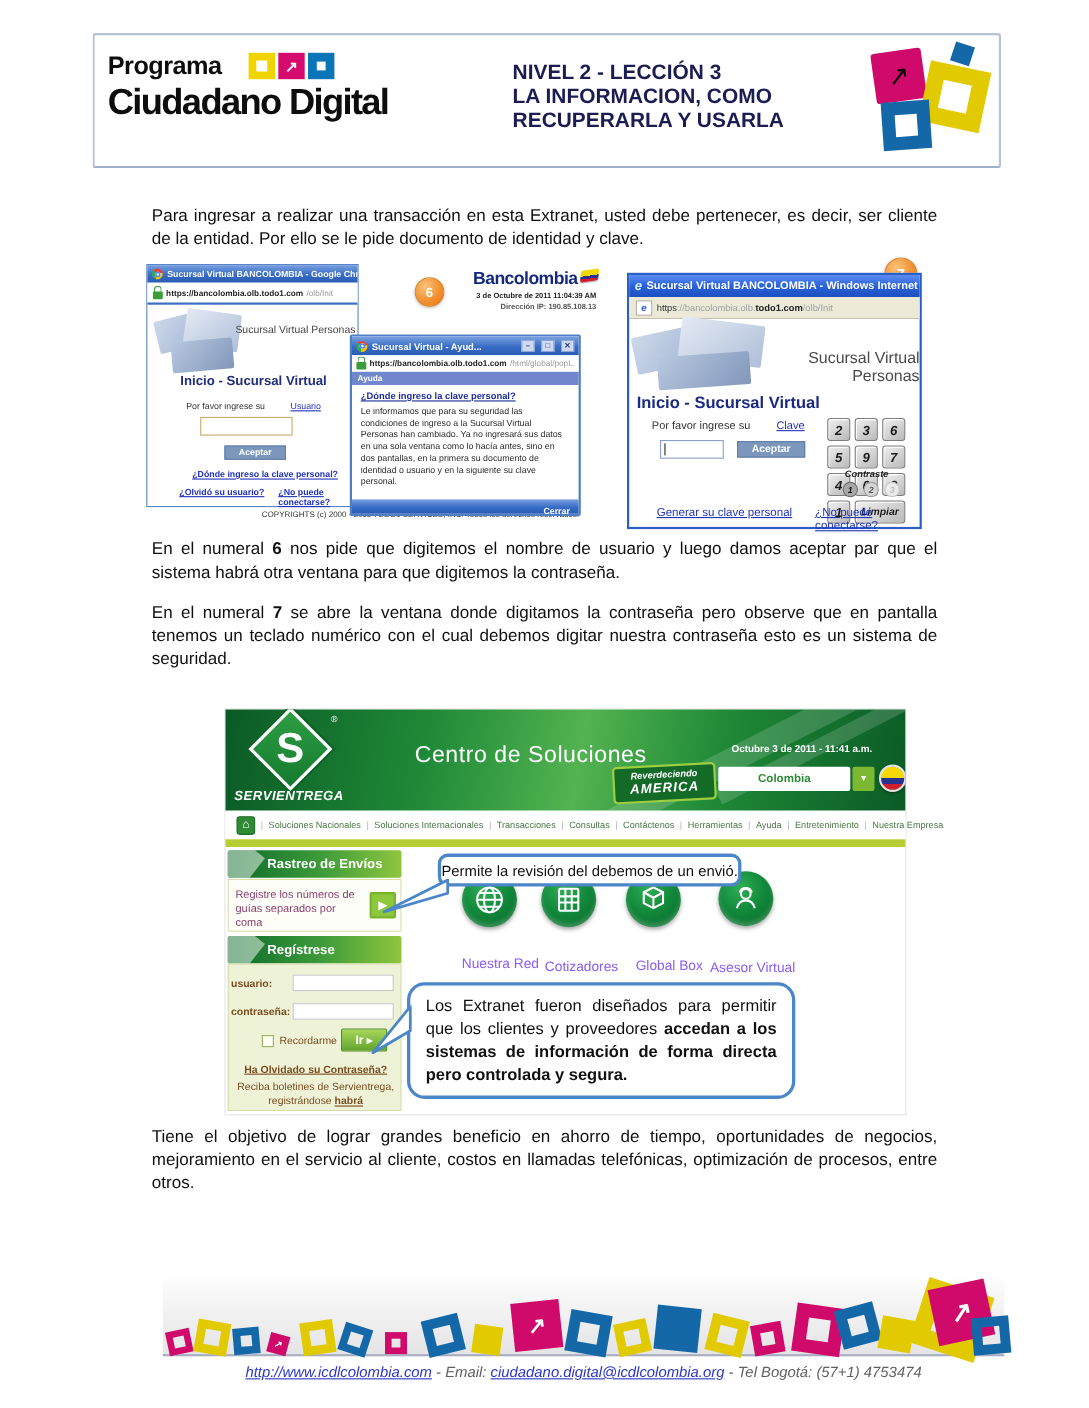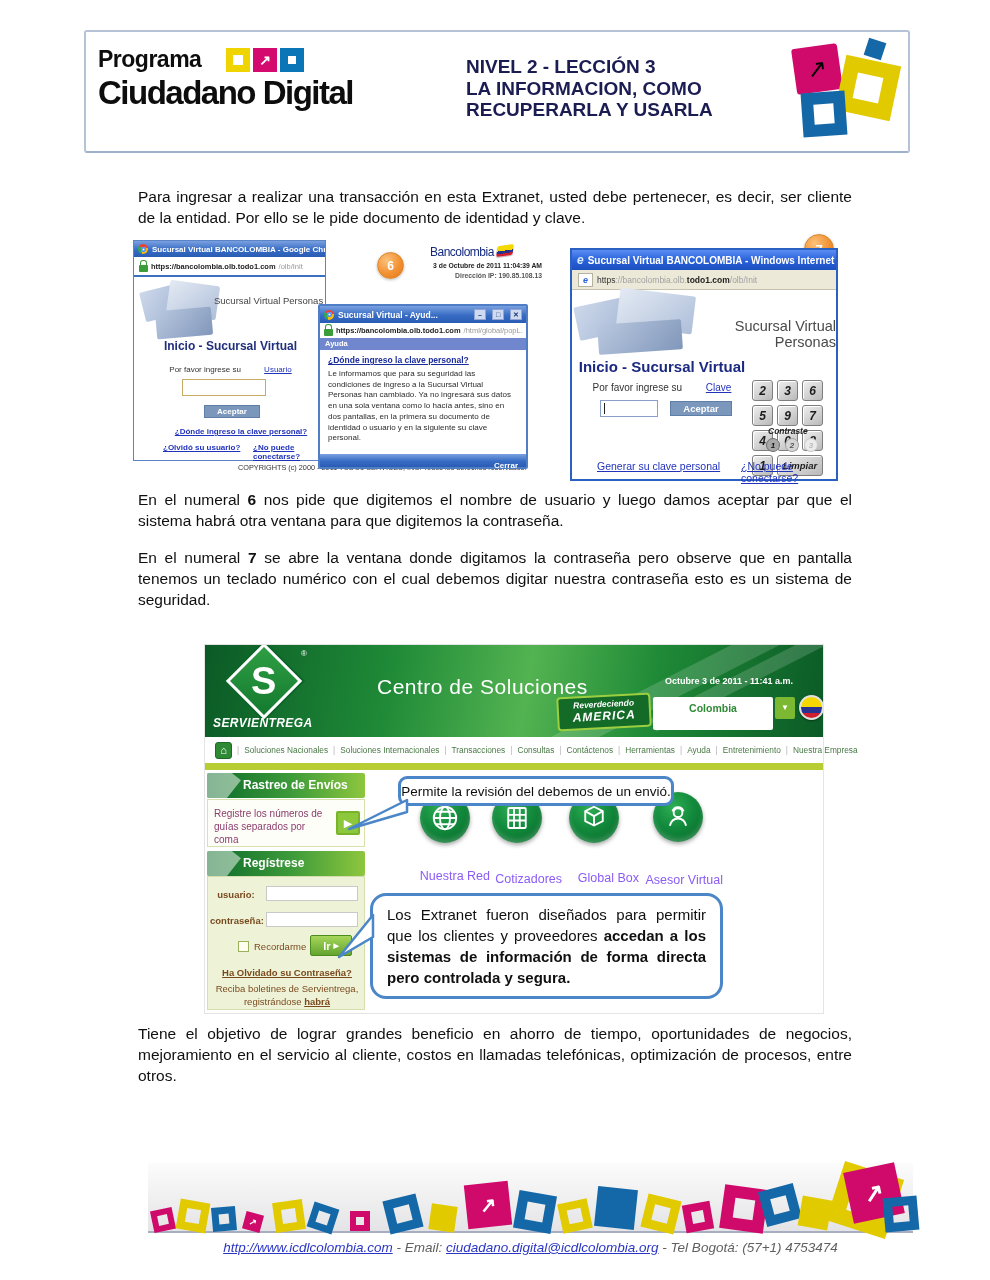--- a/index.html
+++ b/index.html
@@ -63,52 +63,52 @@
   .ie-urlbar{height:20px;background:#ece9d8;border-bottom:1px solid #c6c2ad;display:flex;align-items:center;gap:4px;padding:0 6px;font-size:8.5px;}
   .ie-ebox{width:15px;height:14px;background:#fff;border:1px solid #b5b2a0;color:#2a62da;font-style:italic;font-weight:bold;font-size:9px;text-align:center;line-height:12px;flex:none;}
   .kp{position:absolute;left:180px;top:90px;display:grid;grid-template-columns:repeat(3,21px);grid-auto-rows:21px;gap:4px;}
   .key{background:linear-gradient(145deg,#f0f0f0,#b9b9b9);border:1px solid #7e7e7e;border-radius:3px;box-shadow:inset 1px 1px 0 #fff;display:flex;align-items:center;justify-content:center;font-style:italic;font-weight:bold;font-size:12px;color:#1c1c1c;cursor:pointer;}
   .key-limpiar{grid-column:2/4;font-size:9.5px;}
   .contrast-circle{width:14px;height:14px;border-radius:50%;display:inline-flex;align-items:center;justify-content:center;font-style:italic;font-weight:bold;font-size:8px;margin-right:5px;cursor:pointer;}
 
   .badge{position:absolute;border-radius:50%;background:radial-gradient(circle at 35% 30%,#fbc27a,#f29133 55%,#e87510);border:1px solid #d8862c;color:#fff;font-weight:bold;display:flex;align-items:center;justify-content:center;box-shadow:0 1px 3px rgba(0,0,0,.25);}
 
   
-  .banco-name{font-size:12px;font-weight:normal;color:#14297e;letter-spacing:-0.5px;}
+  .banco-name{font-size:16px;font-weight:bold;color:#14297e;letter-spacing:-0.5px;}
   .banco-flag{width:16px;height:11px;border-radius:2px;transform:skewX(-14deg) rotate(-8deg);background:linear-gradient(#f5d800 0 50%,#27338f 50% 75%,#cf1f2e 75% 100%);box-shadow:0 1px 1px rgba(0,0,0,.3);}
   .banco-meta{font-size:6.8px;color:#222;font-weight:bold;text-align:right;line-height:1.4;}
 
   
   .sv{position:absolute;left:205px;top:645px;width:618px;height:368px;background:#fff;box-shadow:0 0 0 1px #e4e4e4;}
   .sv-header{position:absolute;left:0;top:0;width:618px;height:92px;overflow:hidden;background:linear-gradient(100deg,#0b5a26 0%,#1f8a37 30%,#53b351 52%,#1f8a37 72%,#0b5a26 100%);}
   .sv-band{position:absolute;width:340px;height:22px;background:rgba(255,255,255,.16);transform:rotate(-27deg);}
   .sv-diamond{position:absolute;left:32px;top:9px;width:54px;height:54px;background:linear-gradient(135deg,#2f9e44,#137a2e);border:3px solid #fff;transform:rotate(45deg);display:flex;align-items:center;justify-content:center;box-shadow:0 0 0 2px #0d6428;}
   .sv-diamond .s{transform:rotate(-45deg);color:#fff;font-size:38px;font-weight:bold;line-height:1;}
   .sv-reg{position:absolute;left:96px;top:4px;color:#fff;font-size:8px;}
   .sv-brand{position:absolute;left:8px;top:71px;color:#fff;font-style:italic;font-weight:bold;font-size:12px;letter-spacing:0.4px;}
   .sv-tagline{position:absolute;left:172px;top:30px;color:#fff;font-size:21px;letter-spacing:0.5px;}
   .sv-ribbon{position:absolute;left:352px;top:50px;width:94px;height:34px;background:#146b28;border:2px solid #9ccf3f;border-radius:4px;transform:rotate(-3deg);color:#fff;text-align:center;font-style:italic;font-weight:bold;padding-top:2px;}
   .sv-ribbon .l1{font-size:8.5px;}
   .sv-ribbon .l2{font-size:12px;letter-spacing:1px;}
   .sv-date{position:absolute;left:440px;top:31px;width:168px;text-align:center;color:#fff;font-weight:bold;font-size:9px;}
-  .sv-country{position:absolute;left:448px;top:52px;width:120px;height:33px;background:#fff;border-radius:2px;color:#2f8a35;font-weight:bold;font-size:10.5px;text-align:center;line-height:22px;cursor:pointer;}
+  .sv-country{position:absolute;left:448px;top:52px;width:120px;height:22px;background:#fff;border-radius:2px;color:#2f8a35;font-weight:bold;font-size:10.5px;text-align:center;line-height:22px;cursor:pointer;}
   .sv-country-btn{position:absolute;left:570px;top:52px;width:20px;height:22px;background:#7cb832;border-radius:2px;color:#fff;font-size:8px;text-align:center;line-height:22px;cursor:pointer;}
   .sv-flag{position:absolute;left:594px;top:50px;width:25px;height:25px;border-radius:50%;border:2px solid #e2e2e2;background:linear-gradient(#f5d800 0 50%,#27338f 50% 75%,#cf1f2e 75% 100%);box-shadow:0 1px 2px rgba(0,0,0,.4);}
   .sv-nav{position:absolute;left:0;top:92px;width:618px;height:26px;background:#fff;display:flex;align-items:center;gap:5px;padding-left:10px;font-size:8.3px;color:#4a7a46;}
   .sv-home{width:17px;height:17px;background:#2f8a35;border:1px solid #1d6b24;border-radius:3px;color:#fff;font-size:11px;text-align:center;line-height:15px;cursor:pointer;flex:none;}
   .sv-nav .sep{color:#b5b5b5;}
   .sv-nav .item{cursor:pointer;white-space:nowrap;}
   .sv-limebar{position:absolute;left:0;top:118px;width:618px;height:7px;background:#b8cc33;}
   .sv-side-hdr{position:absolute;left:2px;width:158px;height:25px;border-radius:2px;background:linear-gradient(90deg,#0b6a2b,#3f9c3a 55%,#8ec63e);color:#fff;font-weight:bold;font-size:12px;line-height:25px;padding-left:36px;overflow:hidden;}
   .sv-side-hdr::before{content:"";position:absolute;left:-10px;top:-8px;width:34px;height:44px;background:rgba(255,255,255,.5);transform:rotate(38deg);}
   .sv-rastreo-box{position:absolute;left:2px;top:154px;width:158px;height:48px;background:#fefef8;border:1px solid #d8e0b0;}
   .sv-rastreo-box .hint{position:absolute;left:6px;top:7px;width:118px;font-size:10px;color:#8b3d6e;line-height:1.3;}
   .sv-go{position:absolute;left:128px;top:11px;width:24px;height:24px;background:#8cc73c;border:2px solid #79b32b;border-radius:2px;color:#fff;font-size:11px;text-align:center;line-height:20px;cursor:pointer;}
   .sv-login{position:absolute;left:2px;top:231px;width:158px;height:134px;background:#eef3d8;border:1px solid #d7deae;font-size:9.5px;color:#7a4a1e;}
-  .sv-login .lab{position:absolute;width:52px;text-align:center;font-weight:bold;}
+  .sv-login .lab{position:absolute;width:52px;text-align:left;font-weight:bold;}
   .sv-login input, .fake-input{background:#fff;border:1px solid #c9c9c9;}
   .fi{position:absolute;height:15px;}
   .sv-ir{position:absolute;left:102px;top:58px;width:42px;height:21px;background:linear-gradient(#a6d65a,#63a42f);border:1px solid #4d8c1f;border-radius:2px;display:flex;align-items:center;justify-content:center;gap:3px;color:#fff;font-weight:bold;font-size:11px;cursor:pointer;}
   .sv-ir .arr{font-size:7px;}
   .sv-check{position:absolute;left:30px;top:64px;width:11px;height:11px;background:#fdfdf0;border:1px solid #9ab05c;cursor:pointer;}
   .sv-center{position:absolute;left:0;width:158px;text-align:center;}
   .sv-icon{position:absolute;width:50px;height:50px;border-radius:50%;background:radial-gradient(circle at 40% 30%,#2fae54 0%,#128a3c 45%,#066327 100%);box-shadow:0 2px 4px rgba(0,0,0,.35), inset 0 -3px 5px rgba(255,255,255,.22);display:flex;align-items:center;justify-content:center;cursor:pointer;}
   .sv-icon-label{position:absolute;width:90px;text-align:right;font-size:12.5px;color:#8b5cf6;margin-top:16px;}
   .callout{position:absolute;background:#fff;border:3px solid #4a86c8;z-index:5;color:#101010;}
   .callout-tail{position:absolute;z-index:6;}

